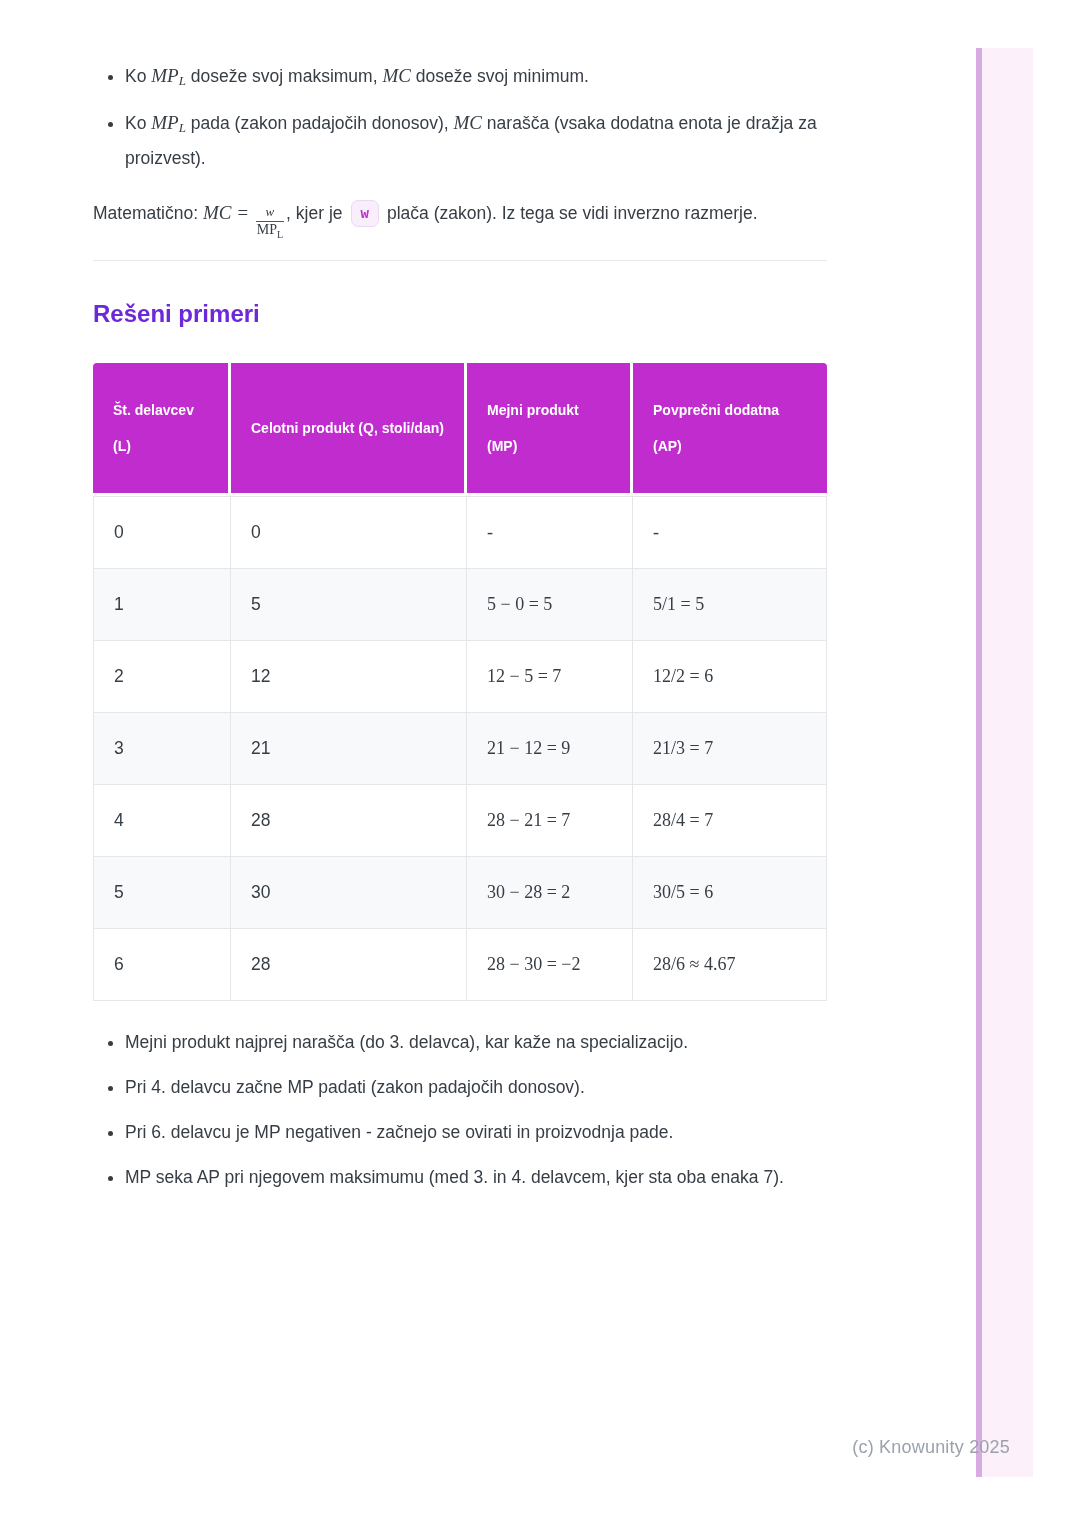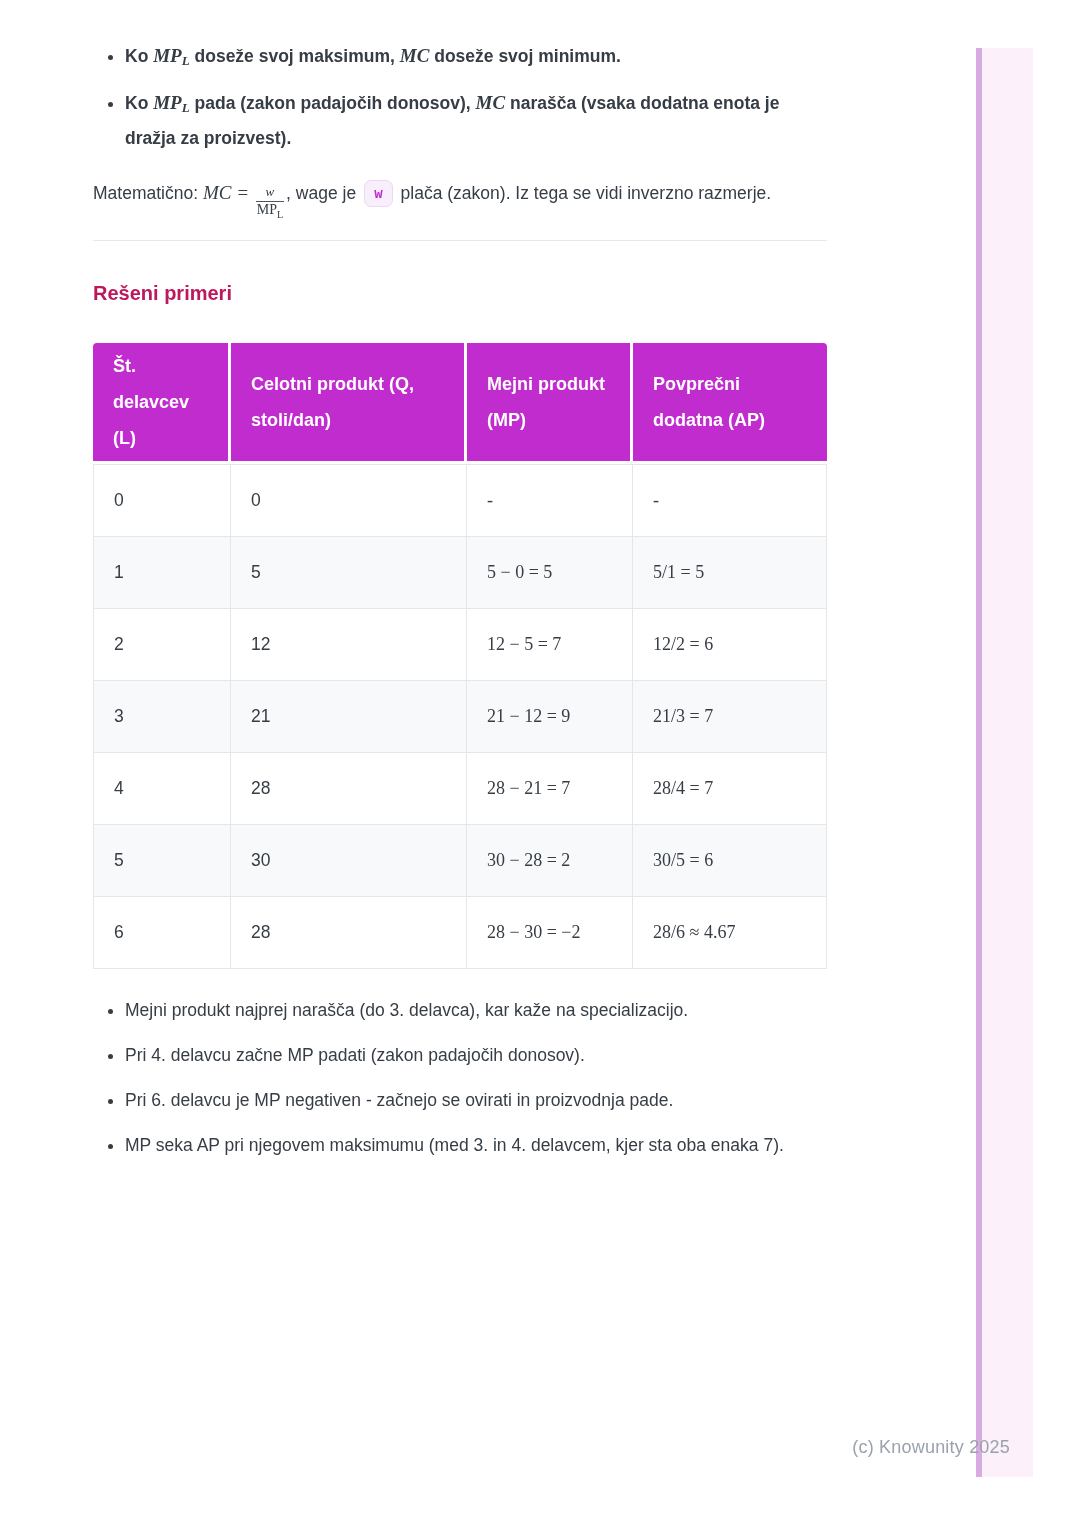--- a/index.html
+++ b/index.html
@@ -12,21 +12,21 @@
     overflow:hidden;
   }
   .content{position:absolute;left:93px;top:0;width:734px;}
 
   
   ul.bullets{list-style:disc;margin:0;padding-left:32px;}
   ul.bullets li{
     margin-bottom:11px;
     font-size:17.5px;line-height:35px;color:#363d45;
   }
-  ul.intro-list{margin-top:38px;font-weight:bold;}
+  ul.intro-list{margin-top:58px;}
 
   
   .mvar{font-family:"Liberation Serif",serif;font-style:italic;font-size:19px;}
   .mvar sub{font-size:13px;line-height:0;vertical-align:-3px;}
   .frac{
     display:inline-block;text-align:center;vertical-align:-15px;
     line-height:1.12;margin:0 2px;
   }
   .frac .num{display:block;font-family:"Liberation Serif",serif;font-style:italic;
     font-size:13px;border-bottom:1px solid #4b5563;padding:0 3px 1px;}
@@ -43,38 +43,38 @@
     background:#f9eefb;border:1px solid #ead9f0;border-radius:7px;
     padding:2px 9px 3px;margin:0 8px;
     color:#bb2fd0;font-family:"DejaVu Sans Mono",monospace;
     font-weight:bold;font-size:14px;line-height:1.45;vertical-align:1px;
   }
 
   .divider{border:none;border-top:1px solid #e6e8eb;margin:22px 0 0 0;}
 
   .section-heading{
     margin:33px 0 0 0;
-    font-size:20px;font-weight:bold;color:#be185d;line-height:39px;
+    font-size:24px;font-weight:bold;color:#6d28d9;line-height:39px;
   }
 
   .example-para{
     margin:24px 0 0 0;font-size:17.5px;line-height:36px;
     text-align:justify;color:#363d45;
   }
   .example-para .bold{font-weight:bold;color:#2d333b;}
 
   
   table.product-table{
     border-collapse:separate;border-spacing:0;
     width:734px;table-layout:fixed;margin-top:30px;
   }
   .product-table th{
     background:#c12ccf;color:#ffffff;
-    font-weight:bold;font-size:18px;line-height:36px;
-    padding:5px 20px;text-align:left;vertical-align:middle;
+    font-weight:bold;font-size:14px;line-height:36px;
+    padding:29px 20px;text-align:left;vertical-align:middle;
     border-right:3px solid #ffffff;border-bottom:3px solid #ffffff;
   }
   .product-table th:first-child{border-top-left-radius:4px;}
   .product-table th:last-child{border-right:none;border-top-right-radius:4px;}
   .product-table td{
     height:71px;padding:0 20px;vertical-align:middle;
     font-size:17.5px;color:#363d45;background:#ffffff;
     border-right:1px solid #e4e6ea;border-bottom:1px solid #e4e6ea;
   }
   .product-table td:first-child{border-left:1px solid #e4e6ea;}
@@ -111,21 +111,21 @@
   <div class="highlight-panel"></div>
   <div class="highlight-line"></div>
 
   <div class="content">
 
     <ul class="bullets intro-list">
       <li><span>Ko </span><span class="mvar"><span>MP</span><sub>L</sub></span><span> doseže svoj maksimum, </span><span class="mvar">MC</span><span> doseže svoj minimum.</span></li>
       <li><span>Ko </span><span class="mvar"><span>MP</span><sub>L</sub></span><span> pada (zakon padajočih donosov), </span><span class="mvar">MC</span><span> narašča (vsaka dodatna enota je dražja za proizvest).</span></li>
     </ul>
 
-    <p class="formula-para"><span>Matematično: </span><span class="mvar">MC</span><span class="mvar"> = </span><span class="frac"><span class="num">w</span><span class="den"><span>MP</span><sub>L</sub></span></span><span>,</span><span> wage je</span><span class="w-badge">w</span><span>plača (zakon). Iz tega se vidi inverzno razmerje.</span></p>
+    <p class="formula-para"><span>Matematično: </span><span class="mvar">MC</span><span class="mvar"> = </span><span class="frac"><span class="num">w</span><span class="den"><span>MP</span><sub>L</sub></span></span><span>,</span><span> kjer je</span><span class="w-badge">w</span><span>plača (zakon). Iz tega se vidi inverzno razmerje.</span></p>
 
     <hr class="divider">
 
     <h2 class="section-heading">Rešeni primeri</h2>
 
 
     <table class="product-table">
       <colgroup>
         <col style="width:138px">
           <col style="width:236px">

